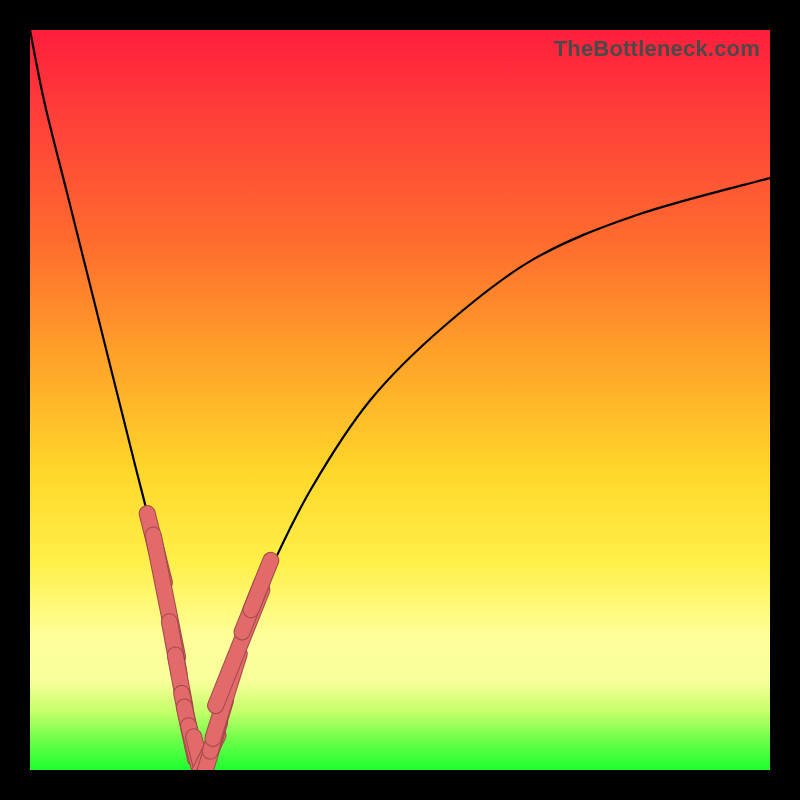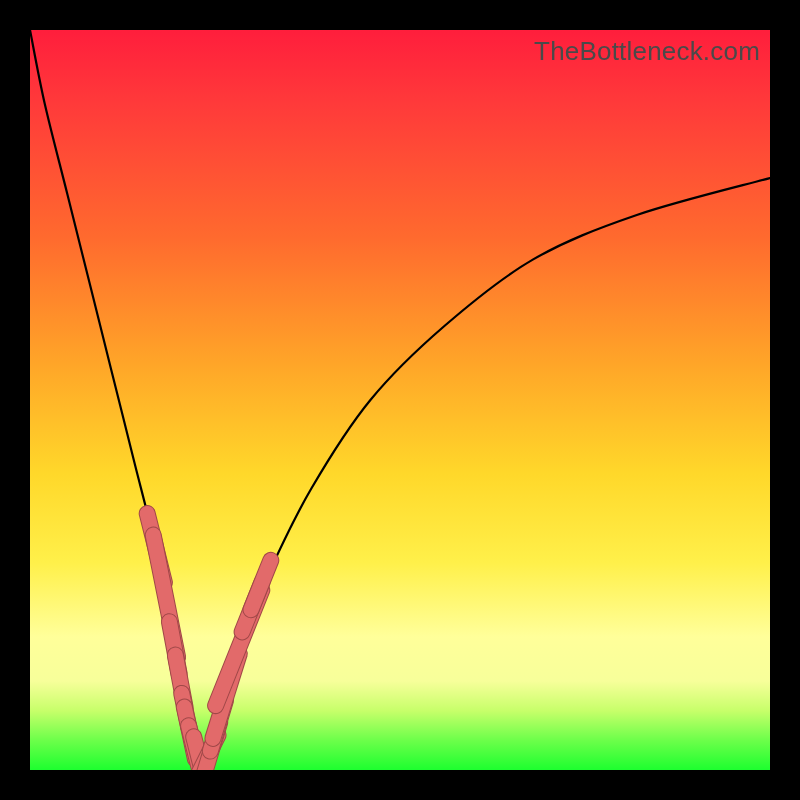--- a/index.html
+++ b/index.html
@@ -36,22 +36,22 @@
       #c7ff6a 92%,
       #6cff4a 96%,
       #1dff2f 100%
     );
   }
   .watermark {
     position: absolute;
     top: 6px;
     right: 10px;
     color: #4a4a4a;
-    font-size: 26px;
-    font-weight: 400;
+    font-size: 22px;
+    font-weight: 700;
     letter-spacing: 0.2px;
     user-select: none;
   }
   svg.curve {
     position: absolute;
     left: 0; top: 0;
     width: 740px; height: 740px;
   }
   .curve-path {
     fill: none;

